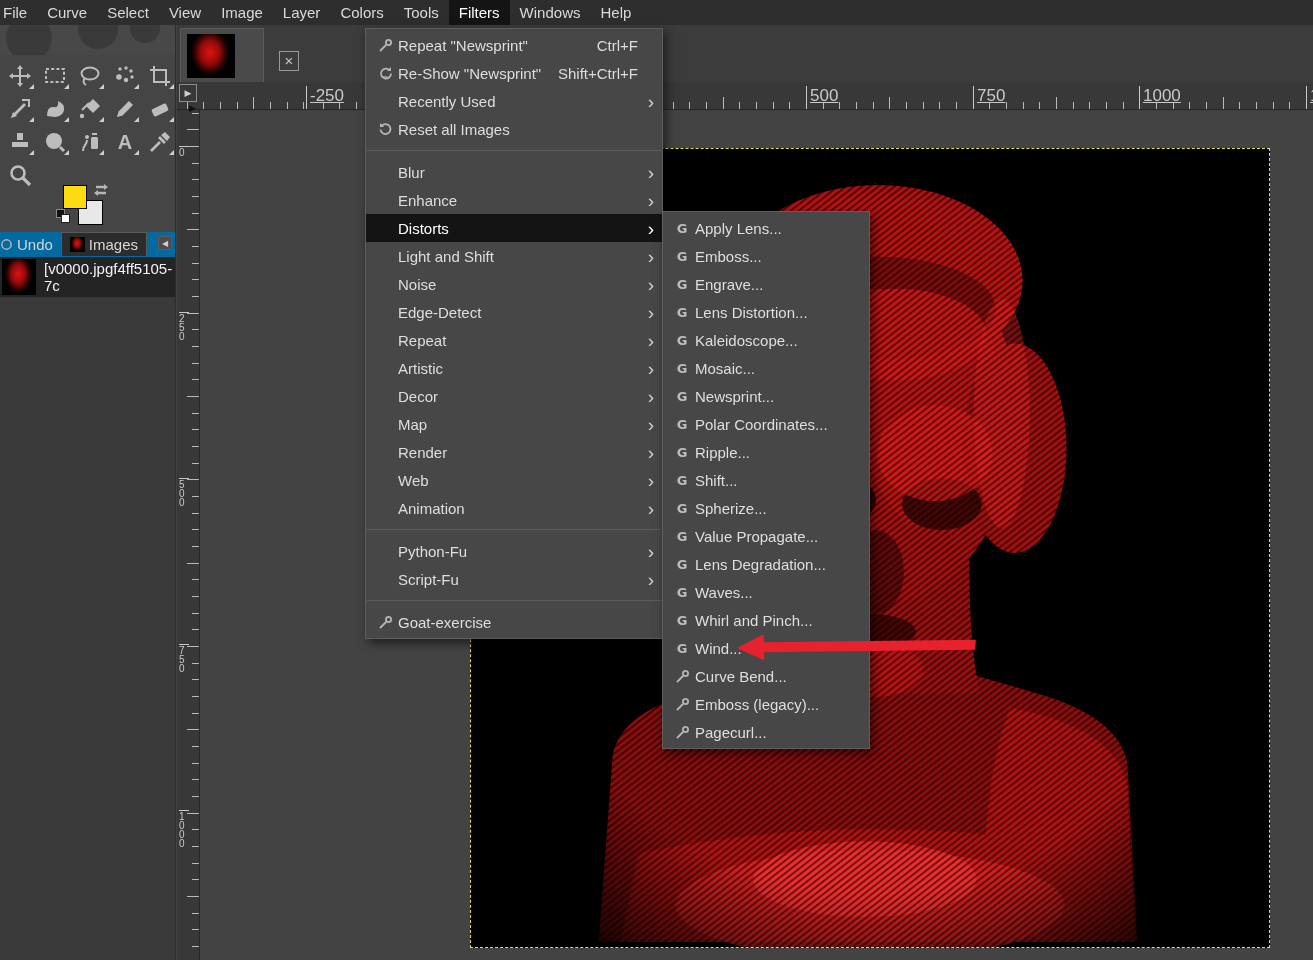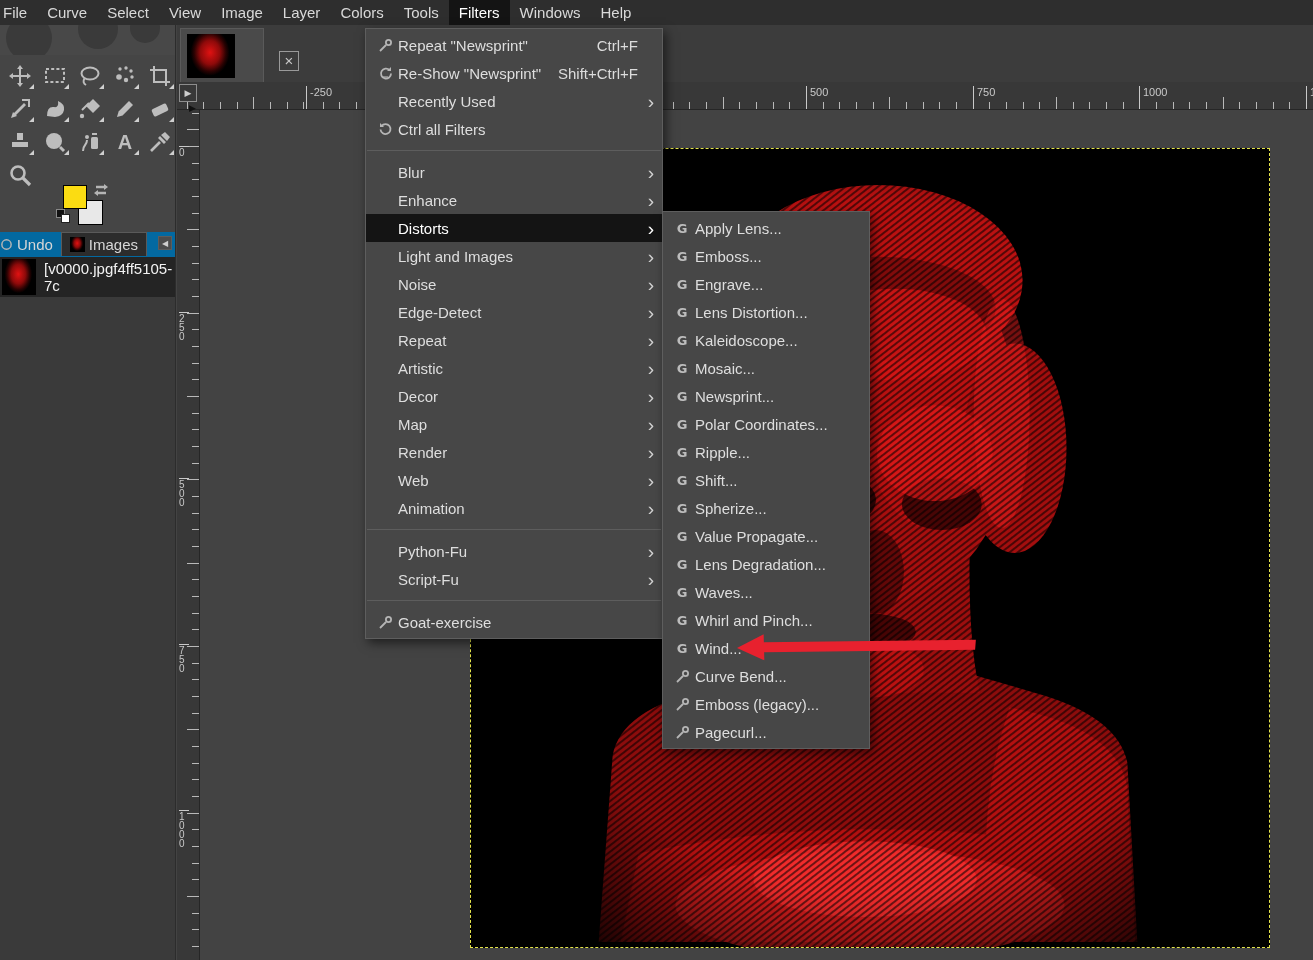--- a/index.html
+++ b/index.html
@@ -70,21 +70,21 @@
   
   .h-ruler { position:absolute; left:177px; top:82px; right:0; height:28px; background:#383838;
     border-bottom:1px solid #262626; z-index:6; overflow:hidden; }
   .h-ticks { position:absolute; left:0; right:0; bottom:0; height:7px;
     background:repeating-linear-gradient(to right,#b9b9b9 0 1px,transparent 1px 16.667px);
     background-position-x:129px; }
   .h-ticks2 { position:absolute; left:0; right:0; bottom:0; height:12px;
     background:repeating-linear-gradient(to right,#b9b9b9 0 1px,transparent 1px 83.333px);
     background-position-x:129px; }
   .h-lbl { position:absolute; top:4px; height:24px; border-left:1px solid #c9c9c9;
-    padding-left:3px; color:#c9c9c9; font-size:11px; }
+    padding-left:3px; color:#c9c9c9; font-size:17px;text-decoration:underline; }
   .corner-btn { position:absolute; left:179px; top:84px; width:18px; height:18px; border:1px solid #8d8d8d;
     color:#cfcfcf; font-size:9px; display:flex; align-items:center; justify-content:center; z-index:7; }
   .pos-marker { position:absolute; left:189px; top:103px; color:#111; font-size:9px; z-index:7; }
   .v-ruler { position:absolute; left:177px; top:110px; width:23px; bottom:0; background:#383838;
     border-right:1px solid #262626; z-index:6; overflow:hidden; }
   .v-ticks { position:absolute; top:0; bottom:0; right:0; width:7px;
     background:repeating-linear-gradient(to bottom,#b9b9b9 0 1px,transparent 1px 16.667px);
     background-position-y:36px; }
   .v-ticks2 { position:absolute; top:0; bottom:0; right:0; width:12px;
     background:repeating-linear-gradient(to bottom,#b9b9b9 0 1px,transparent 1px 83.333px);
@@ -381,42 +381,42 @@
       <span class="mi-label">Recently Used</span>
       <span class="mi-arrow"></span>
     </div>
     <div class="mrow">
       <span class="mi-icon">
           <svg width="15" height="15" viewBox="0 0 15 15">
             <path d="M3.5 4a5 5 0 1 1-1 3.5"></path>
             <path class="f" d="M2 1v4h4z"></path>
           </svg>
         </span>
-      <span class="mi-label">Ctrl all Filters</span>
+      <span class="mi-label">Reset all Images</span>
     </div>
     <div class="msep"></div>
 
     <div class="mrow">
         <span class="mi-icon"></span>
         <span class="mi-label">Blur</span>
         <span class="mi-arrow"></span>
       </div>
     <div class="mrow">
         <span class="mi-icon"></span>
         <span class="mi-label">Enhance</span>
         <span class="mi-arrow"></span>
       </div>
     <div class="mrow active">
         <span class="mi-icon"></span>
         <span class="mi-label">Distorts</span>
         <span class="mi-arrow"></span>
       </div>
     <div class="mrow">
         <span class="mi-icon"></span>
-        <span class="mi-label">Light and Images</span>
+        <span class="mi-label">Light and Shift</span>
         <span class="mi-arrow"></span>
       </div>
     <div class="mrow">
         <span class="mi-icon"></span>
         <span class="mi-label">Noise</span>
         <span class="mi-arrow"></span>
       </div>
     <div class="mrow">
         <span class="mi-icon"></span>
         <span class="mi-label">Edge-Detect</span>

